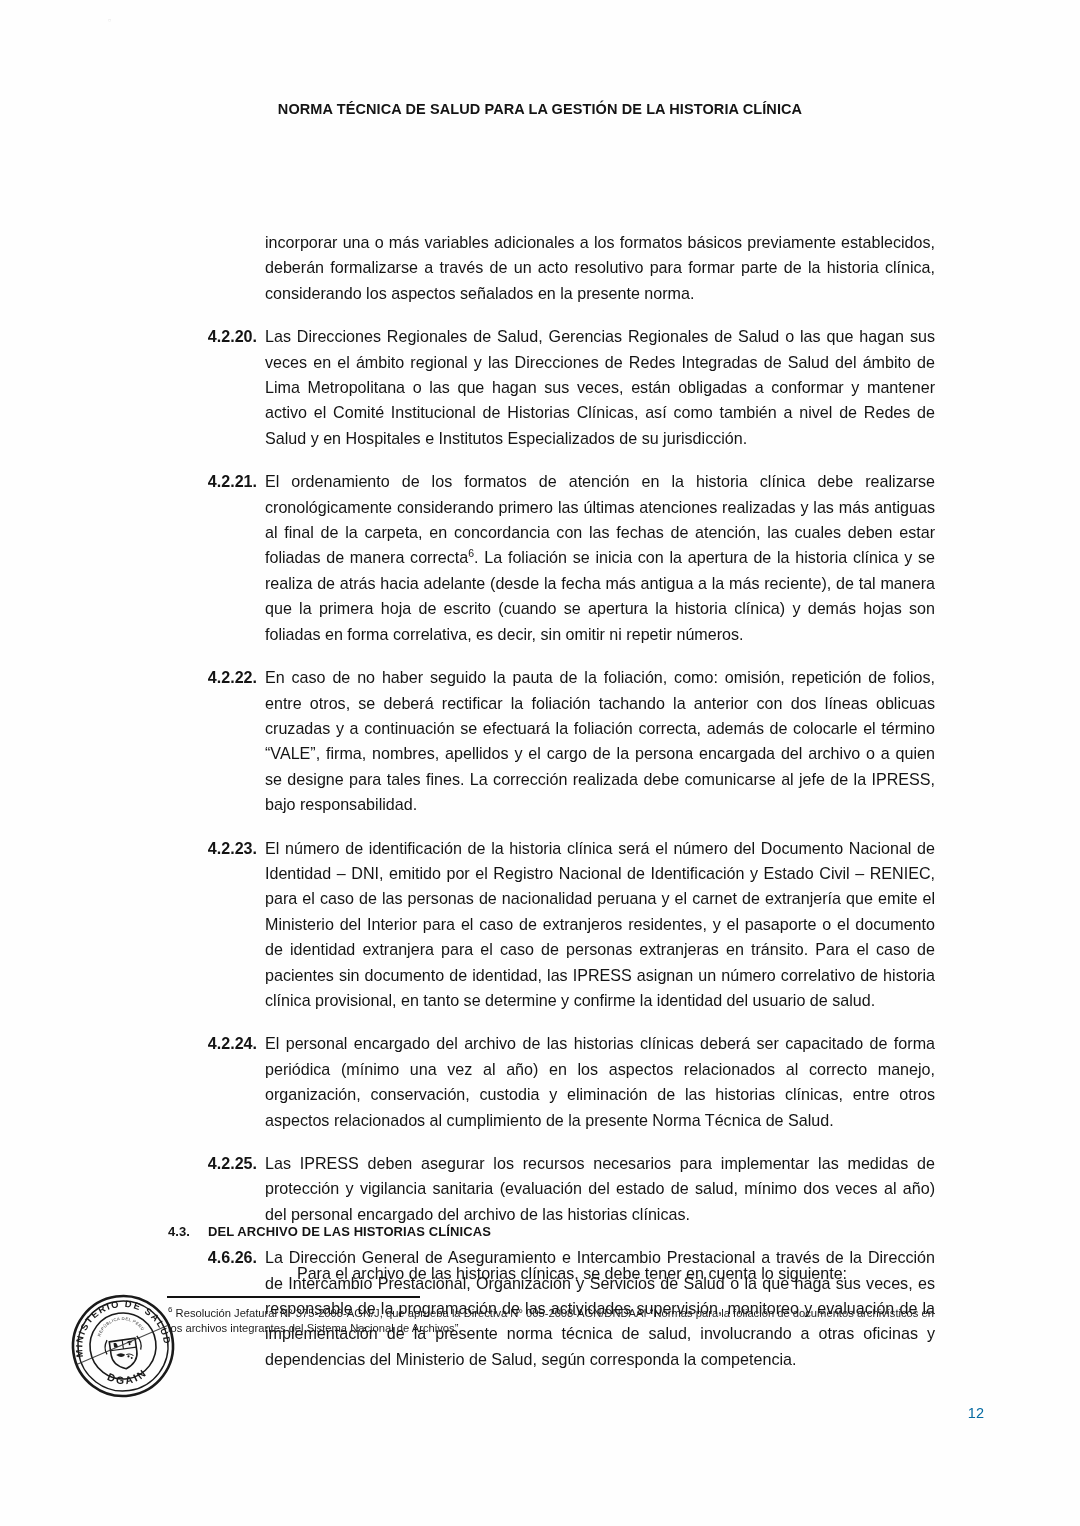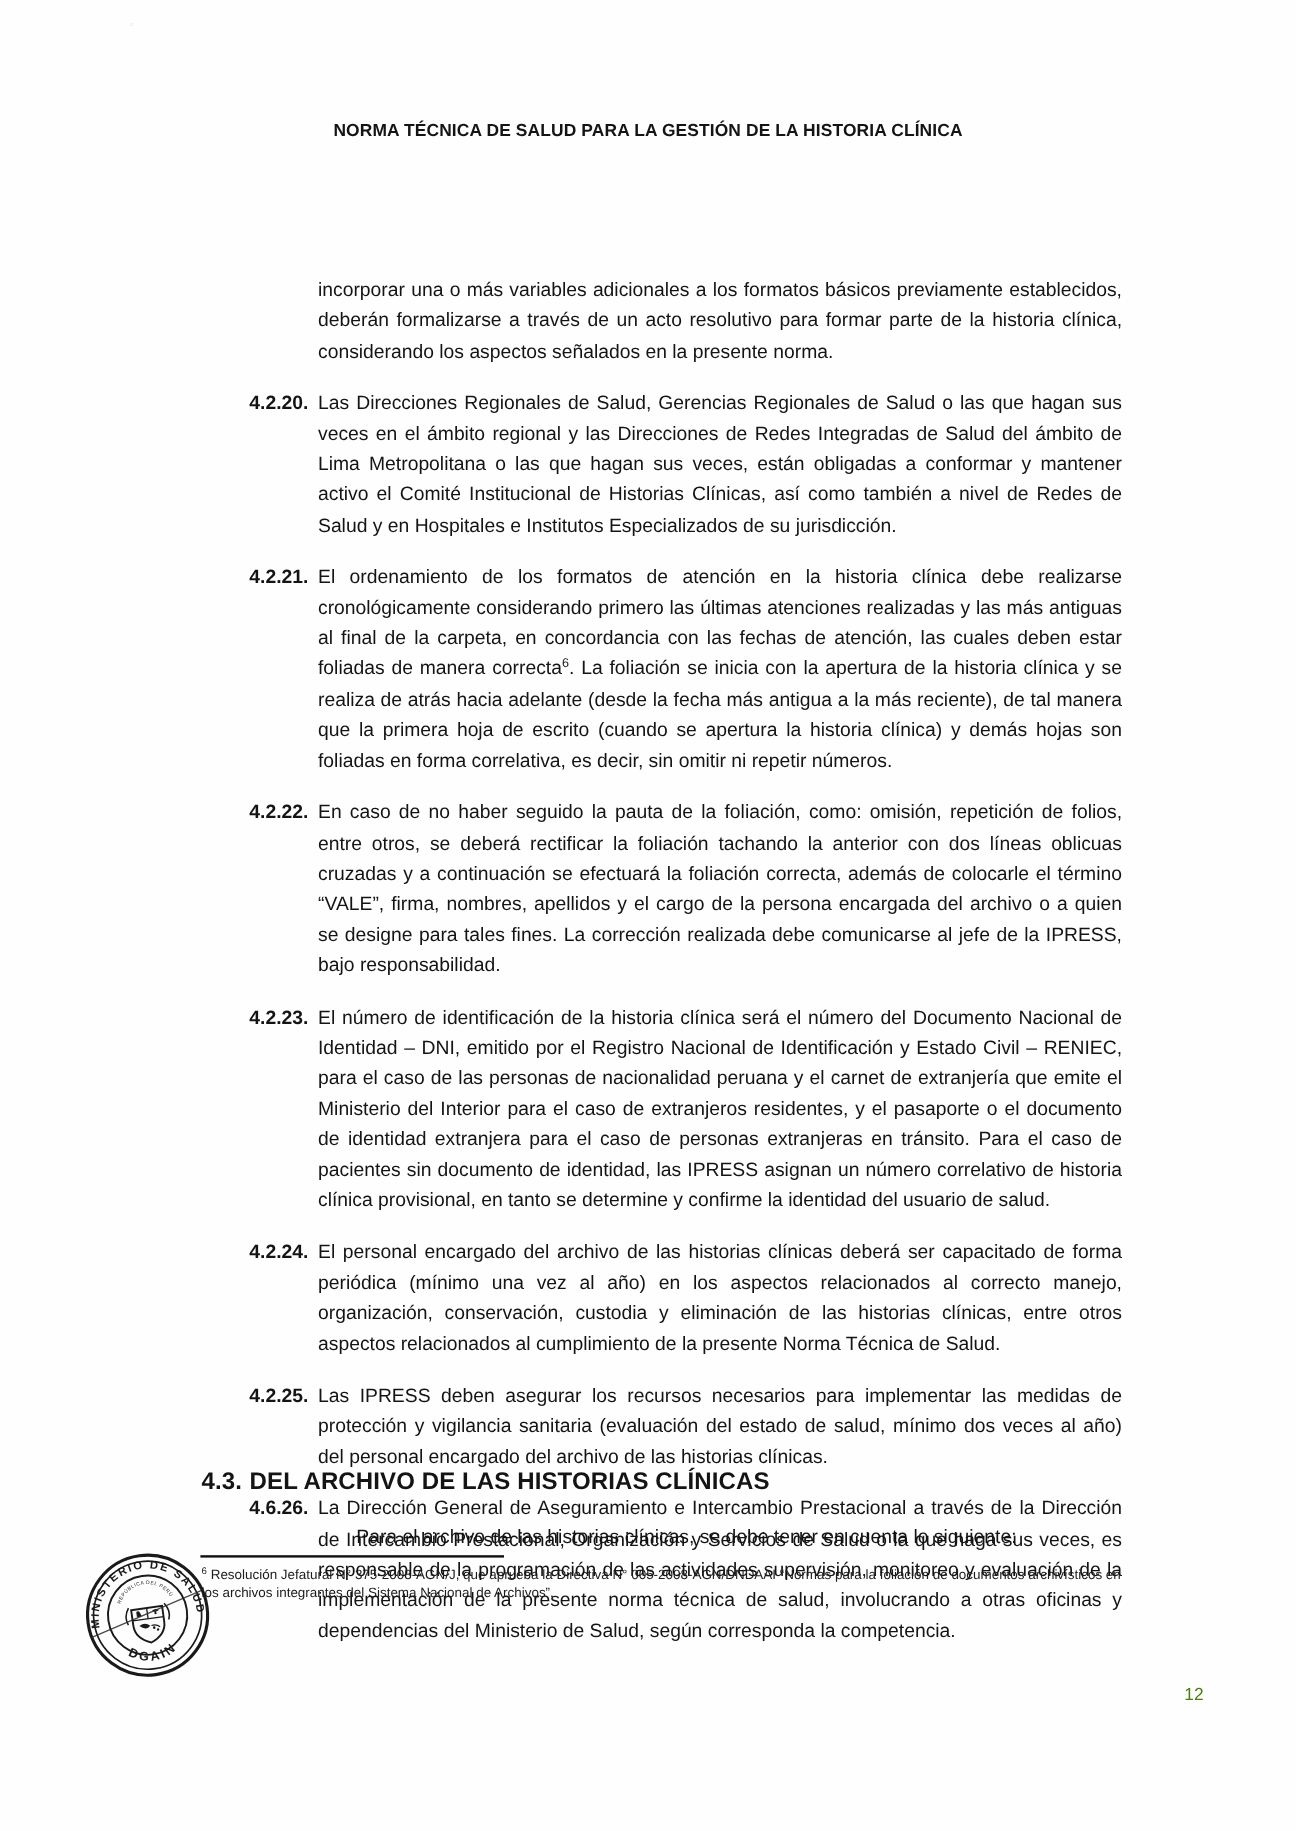--- a/index.html
+++ b/index.html
@@ -115,21 +115,21 @@
   }
 
   
   .section-block {
     position: absolute;
     left: 168px;
     top: 1224px;
     width: 768px;
   }
   .section-heading {
-    font-size: 20px;
+    font-size: 13px;
     font-weight: bold;
     letter-spacing: .1px;
     margin: 0;
     white-space: nowrap;
   }
   .section-heading .sec-num {
     display: inline-block;
     width: 40px;
   }
   .section-intro {
@@ -161,24 +161,24 @@
   }
   .footnote sup {
     font-size: 8px;
     vertical-align: super;
     line-height: 0;
   }
 
   
   .page-number {
     position: absolute;
-    right: 77px;
+    right: 96px;
     top: 1405px;
     font-size: 14.5px;
-    color: #4d7c0f;
+    color: #0369a1;
   }
 
   
   .seal {
     position: absolute;
     left: 66px;
     top: 1288px;
     width: 114px;
     height: 116px;
   }

